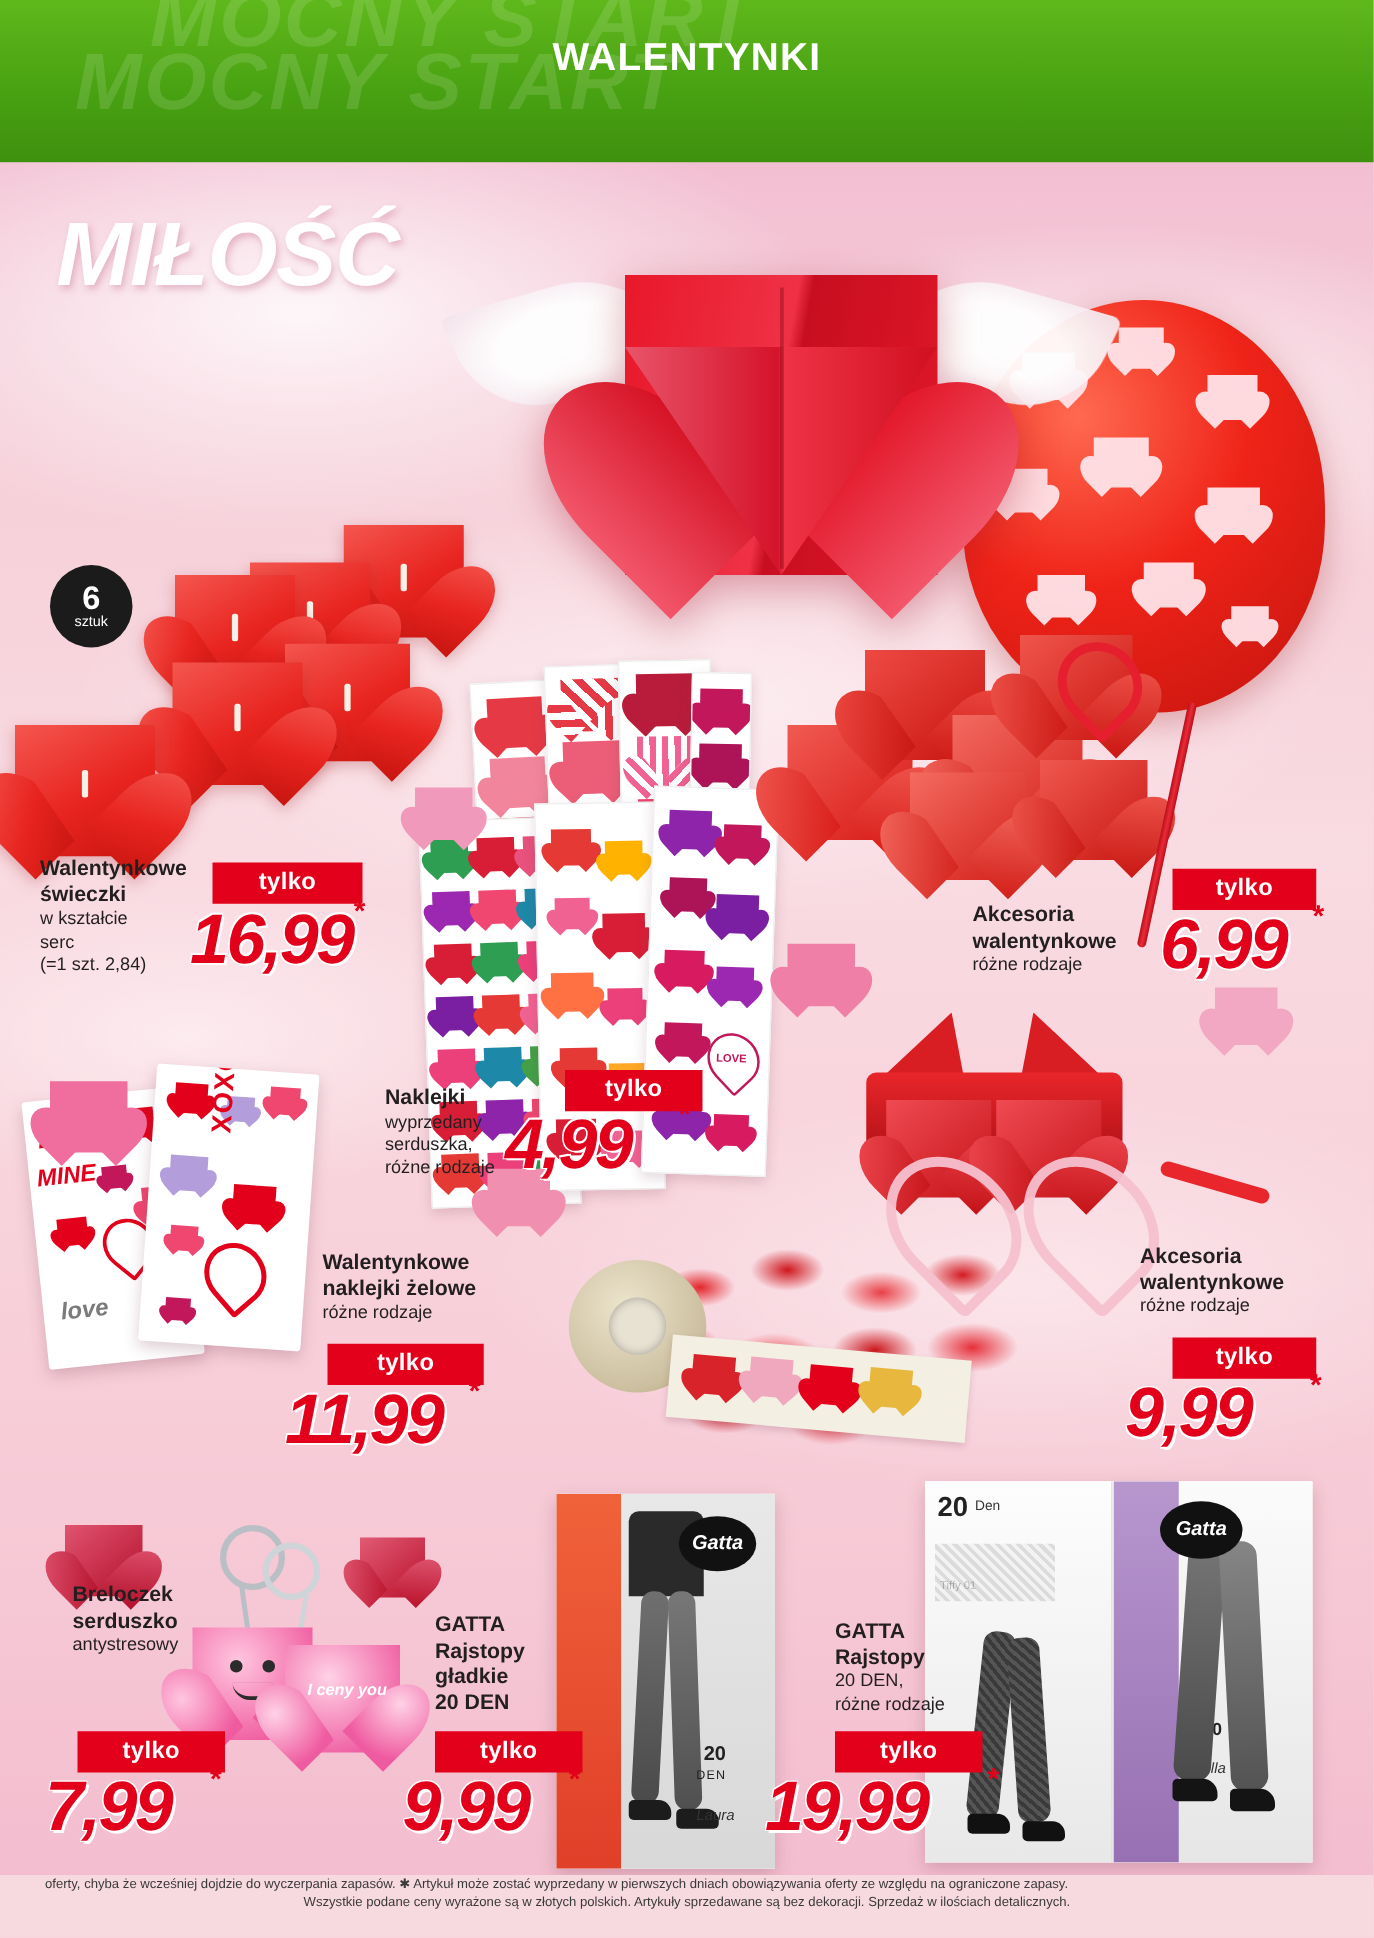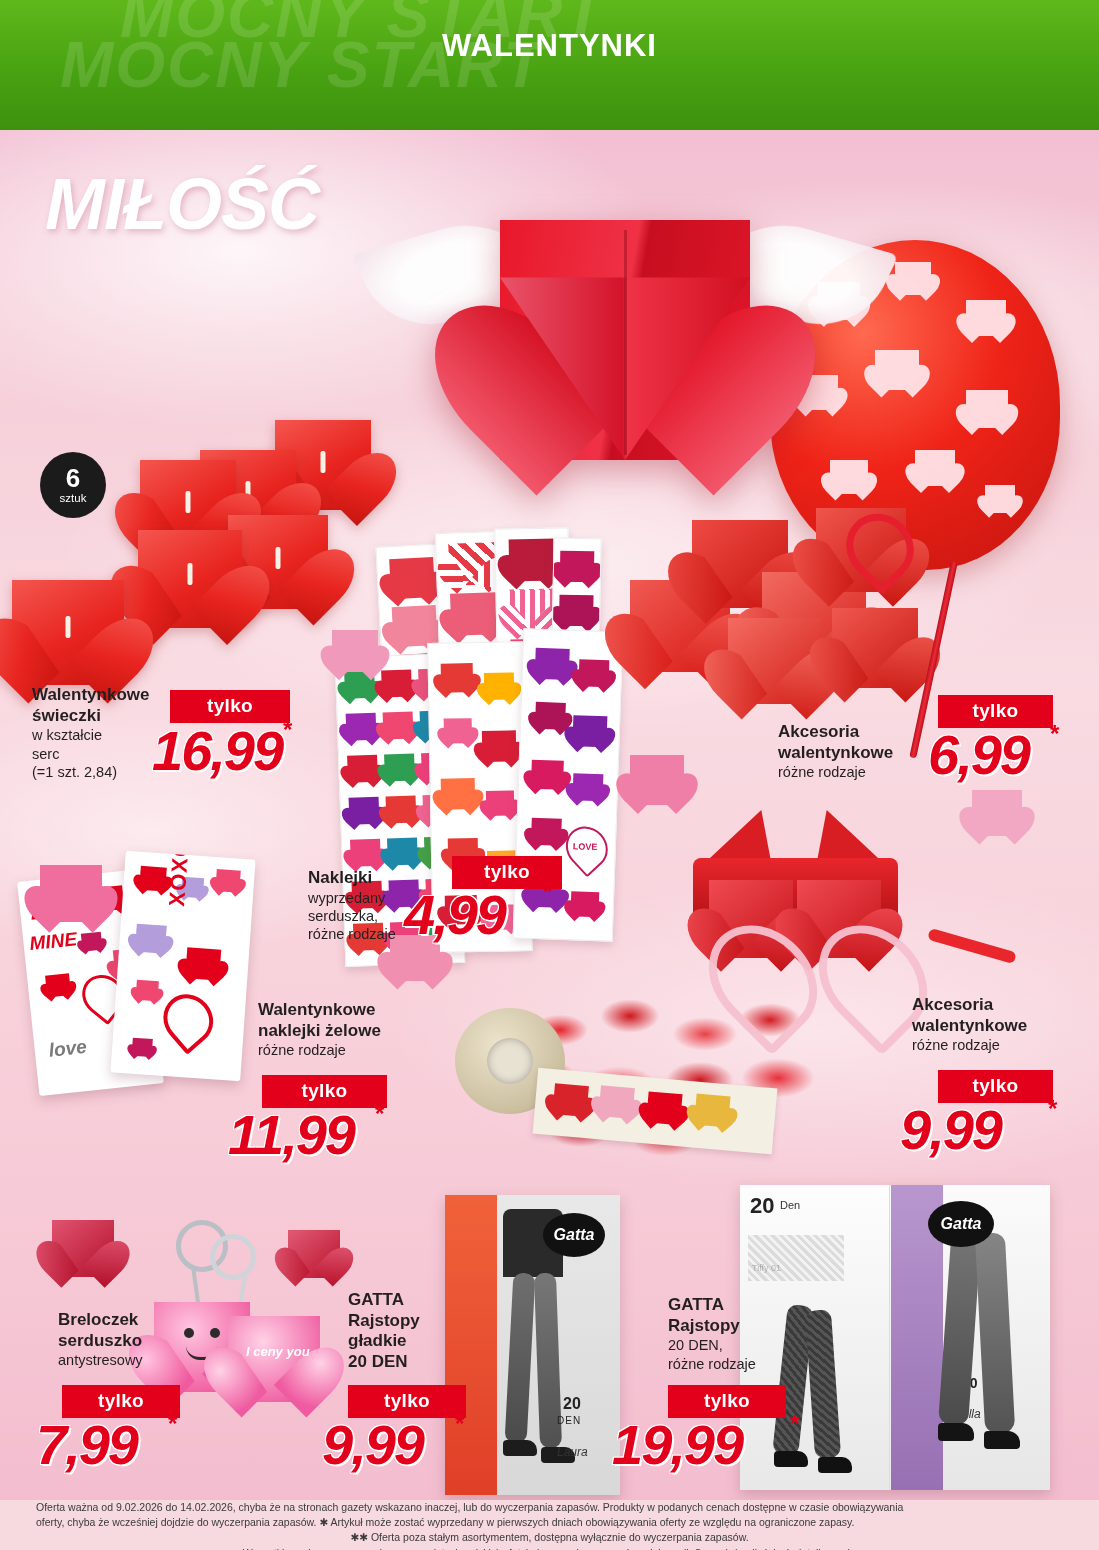--- a/index.html
+++ b/index.html
@@ -766,21 +766,21 @@
     <div class="t1">Akcesoria</div>
     <div class="t1">walentynkowe</div>
     <div class="t2">różne rodzaje</div>
   </div>
   <div class="price-tag">
     <div class="tylko-box" style="left:938px; top:940px; width:115px; font-size:19px;">tylko</div>
     <div class="price-num" style="left:900px; top:967px; font-size:56px;">9,99</div>
     <div class="star" style="left:1048px; top:965px; font-size:24px;">*</div>
   </div>
 
-  <div class="plabel" style="left:58px; top:1180px; width:175px;">
+  <div class="plabel" style="left:58px; top:1136px; width:175px;">
     <div class="t1">Breloczek</div>
     <div class="t1">serduszko</div>
     <div class="t2">antystresowy</div>
   </div>
   <div class="price-tag">
     <div class="tylko-box" style="left:62px; top:1255px; width:118px; font-size:19px;">tylko</div>
     <div class="price-num" style="left:36px; top:1282px; font-size:56px;">7,99</div>
     <div class="star" style="left:168px; top:1280px; font-size:24px;">*</div>
   </div>
 
@@ -804,17 +804,15 @@
   </div>
   <div class="price-tag">
     <div class="tylko-box" style="left:668px; top:1255px; width:118px; font-size:19px;">tylko</div>
     <div class="price-num" style="left:612px; top:1282px; font-size:56px;">19,99</div>
     <div class="star" style="left:790px; top:1280px; font-size:24px;">*</div>
   </div>
 
 </div>
 
 <div class="footer">
-  <p class="fl-left">Oferta ważna od 9.02.2026 do 14.02.2026, chyba że na stronach gazety wskazano inaczej, lub do wyczerpania zapasów. Produkty w podanych cenach dostępne w czasie obowiązywania</p>
   <p class="fl-left">oferty, chyba że wcześniej dojdzie do wyczerpania zapasów. ✱ Artykuł może zostać wyprzedany w pierwszych dniach obowiązywania oferty ze względu na ograniczone zapasy.</p>
-  <p>✱✱ Oferta poza stałym asortymentem, dostępna wyłącznie do wyczerpania zapasów.</p>
   <p>Wszystkie podane ceny wyrażone są w złotych polskich. Artykuły sprzedawane są bez dekoracji. Sprzedaż w ilościach detalicznych.</p>
 </div>
 
 </body></html>

